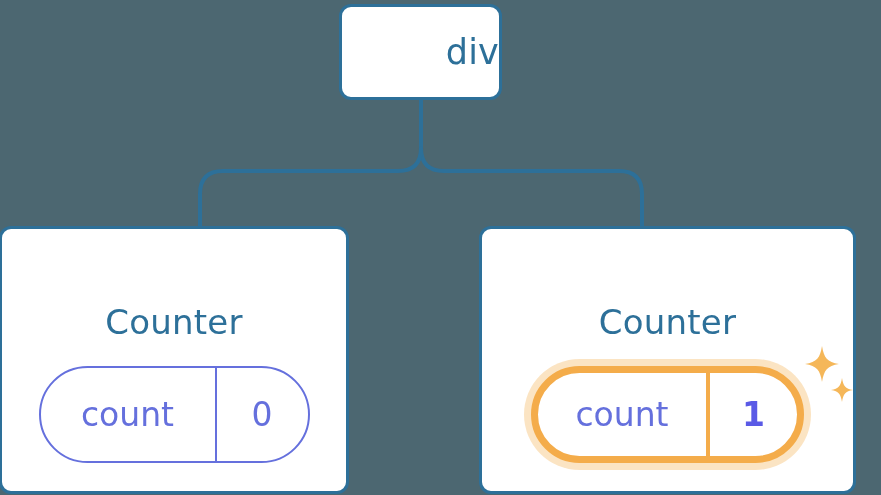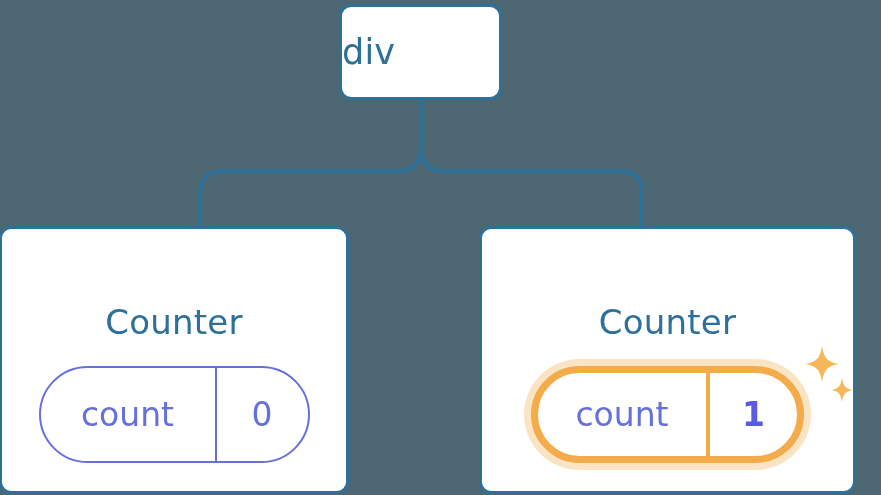--- a/index.html
+++ b/index.html
@@ -41,21 +41,21 @@
   }
 
   
   #root-node {
     left: 339px;
     top: 4px;
     width: 163px;
     height: 96px;
     display: flex;
     align-items: center;
-    justify-content: flex-start;
+    justify-content: flex-end;
   }
   .root-label {
     color: #2d7099;
     font-size: 35px;
     letter-spacing: 0.2px;
     line-height: 1;
   }
 
   
   .child-node {

